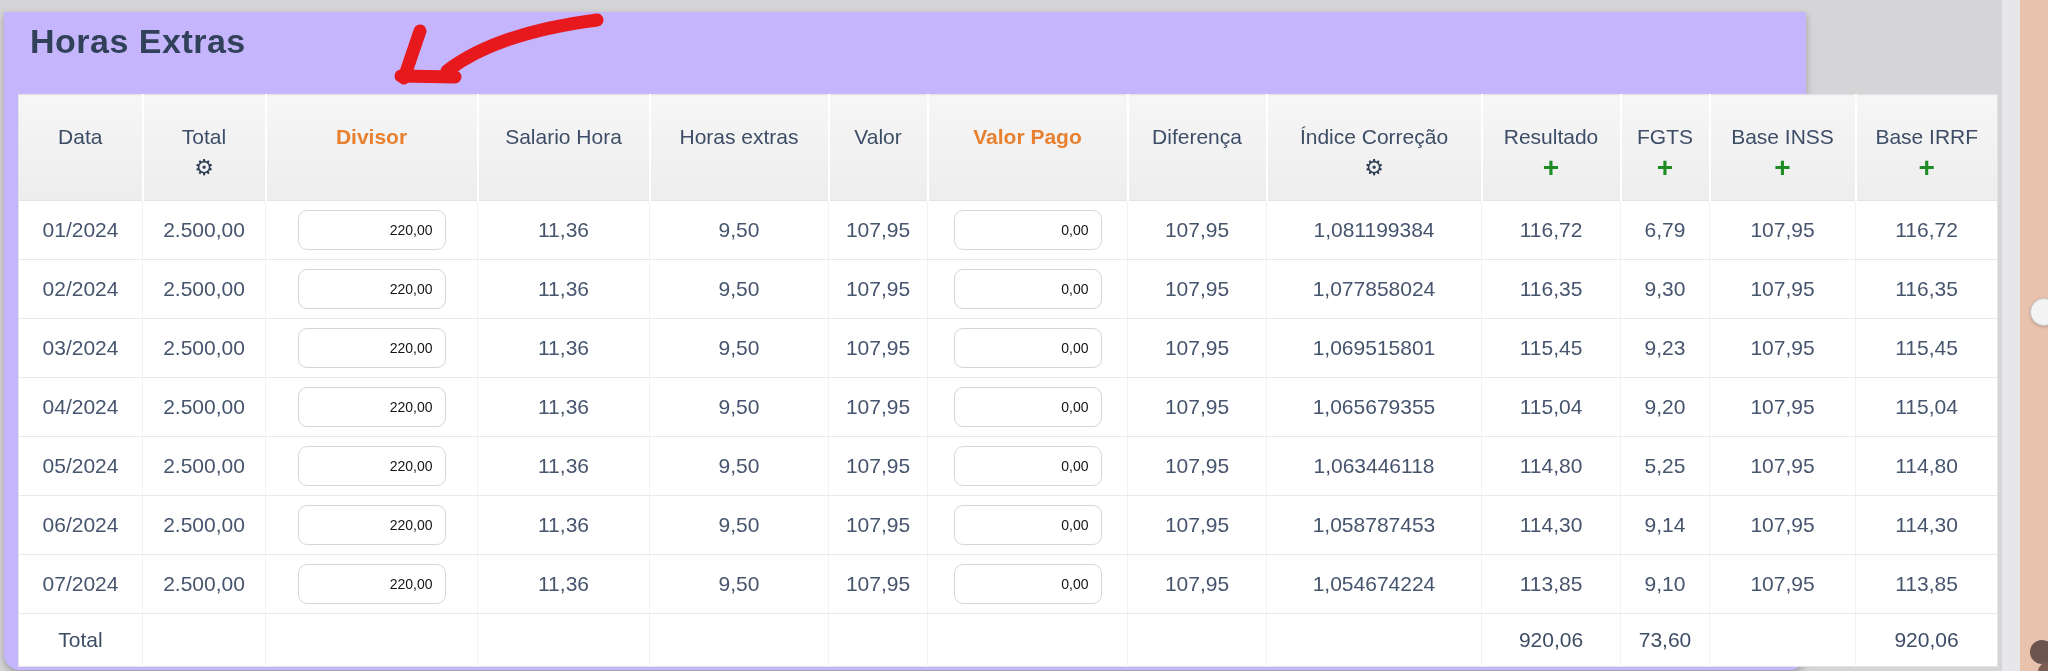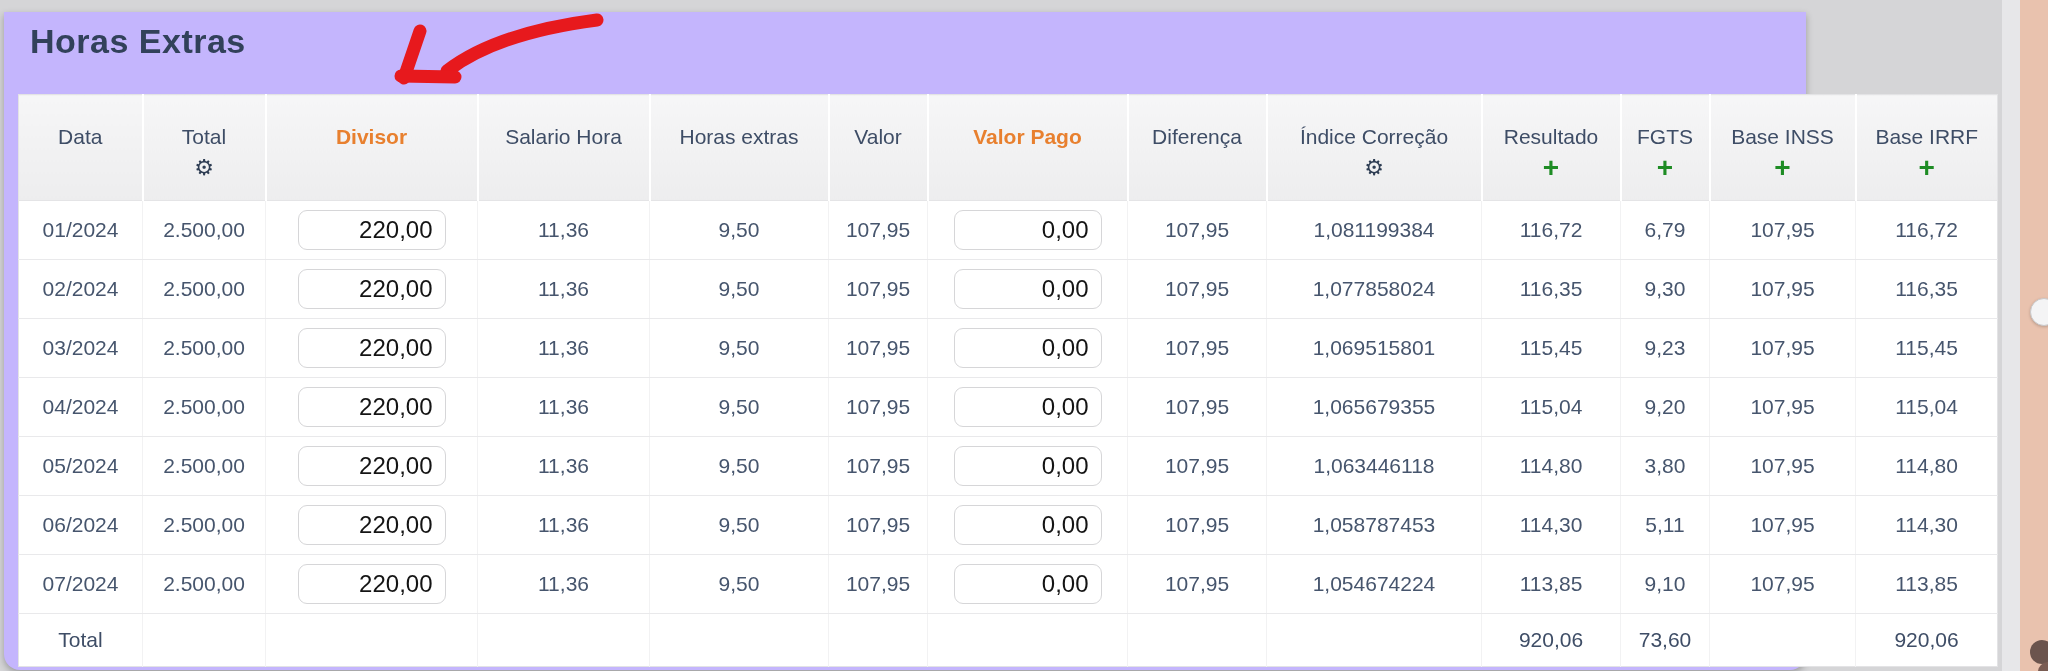--- a/index.html
+++ b/index.html
@@ -38,21 +38,21 @@
   .plus{font-size:28px;color:#1e8c24;font-weight:bold;cursor:pointer;}
   tbody td{
     height:56px;text-align:center;font-size:21px;color:#46556d;
     border-bottom:1px solid #e9e9eb;border-left:1px solid #f2f2f3;
   }
   tbody td:first-child{border-left:none;margin-top:48px;}
   td.input-cell{padding:0;}
   .cell-input{
     display:block;margin:0 auto;width:148px;height:40px;box-sizing:border-box;
     border:1px solid #d6d6d8;border-radius:9px;background:#fff;
-    text-align:right;padding:0 12px;font-size:24px;color:#141414;
+    text-align:right;padding:0 12px;font-size:14px;color:#141414;
     font-family:"Liberation Sans",sans-serif;outline:none;
   }
   tfoot td{
     height:50px;text-align:center;font-size:21px;color:#3e4d66;
     border-top:1px solid #dfdfe1;border-left:1px solid #f2f2f3;
   }
   tfoot td:first-child{border-left:none;}
   .fab{
     position:absolute;left:2030px;top:298px;width:26px;height:26px;border-radius:50%;
     background:#f4f4f5;border:1px solid #c9c9cb;box-shadow:0 1px 3px rgba(0,0,0,.2);z-index:6;
@@ -223,40 +223,40 @@
             </td>
             <td>11,36</td>
             <td>9,50</td>
             <td>107,95</td>
             <td class="input-cell">
               <input type="text" class="cell-input" value="0,00" style="">
             </td>
             <td>107,95</td>
             <td>1,063446118</td>
             <td>114,80</td>
-            <td>3,80</td>
+            <td>5,25</td>
             <td>107,95</td>
             <td>114,80</td>
           </tr>
           <tr>
             <td>06/2024</td>
             <td>2.500,00</td>
             <td class="input-cell">
               <input type="text" class="cell-input" value="220,00" style="">
             </td>
             <td>11,36</td>
             <td>9,50</td>
             <td>107,95</td>
             <td class="input-cell">
               <input type="text" class="cell-input" value="0,00" style="">
             </td>
             <td>107,95</td>
             <td>1,058787453</td>
             <td>114,30</td>
-            <td>5,11</td>
+            <td>9,14</td>
             <td>107,95</td>
             <td>114,30</td>
           </tr>
           <tr>
             <td>07/2024</td>
             <td>2.500,00</td>
             <td class="input-cell">
               <input type="text" class="cell-input" value="220,00" style="">
             </td>
             <td>11,36</td>

